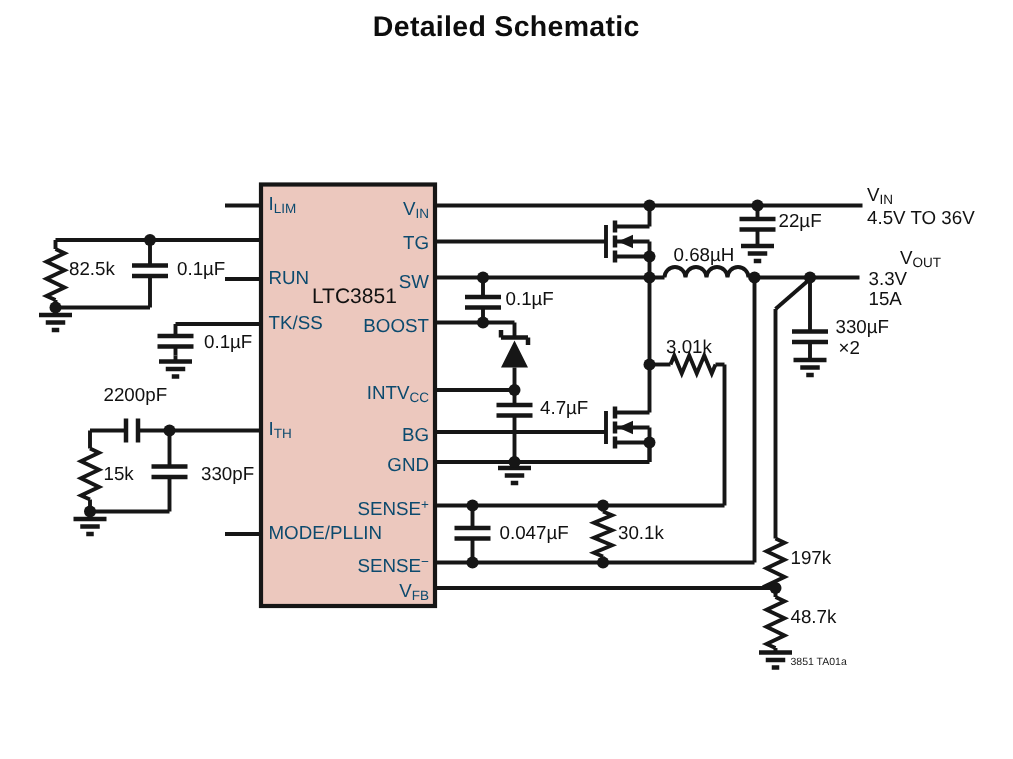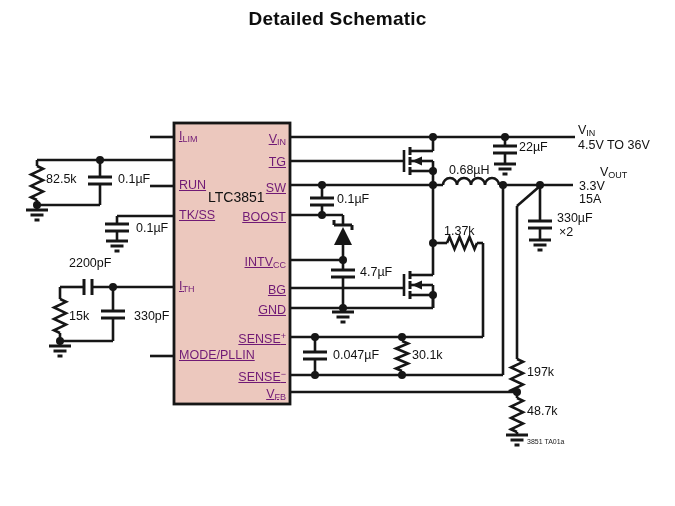--- a/index.html
+++ b/index.html
@@ -1,20 +1,20 @@
 <!DOCTYPE html>
 <html><head>
 <meta charset="utf-8">
 <style>
   html,body{margin:0;padding:0;background:#ffffff;}
   #stage{position:relative;width:675px;height:506px;background:#ffffff;overflow:hidden;
          font-family:"Liberation Sans","DejaVu Sans",sans-serif;color:#111;}
   #schem-svg{position:absolute;left:0;top:0;}
   .lbl{position:absolute;font-size:12.5px;line-height:14px;white-space:nowrap;color:#111;}
-  .pin{position:absolute;font-size:12.5px;line-height:15px;white-space:nowrap;color:#701a75;text-decoration:underline;}
+  .pin{position:absolute;font-size:12.5px;line-height:15px;white-space:nowrap;color:#0c4a6e;}
   .pin.left{left:179px;}
   .pin.right{right:389px;text-align:right;}
   .sub{font-size:9px;vertical-align:-2px;letter-spacing:0;}
   .sup{font-size:9px;vertical-align:4px;}
   .title{position:absolute;left:0;right:0;top:8px;text-align:center;
          font-size:19px;font-weight:bold;color:#0d0d0d;letter-spacing:0.2px;}
   .partnum{position:absolute;left:208px;top:189px;font-size:14px;color:#111;}
   .footnote{position:absolute;left:527px;top:438px;font-size:7px;color:#222;}
   .railmain{font-size:12.5px;}
 </style>
@@ -311,21 +311,21 @@
   <span class="lbl" style="left:46px;top:172px">82.5k</span>
   <span class="lbl" style="left:118px;top:172px">0.1µF</span>
   <span class="lbl" style="left:136px;top:221px">0.1µF</span>
   <span class="lbl" style="left:69px;top:256px">2200pF</span>
   <span class="lbl" style="left:69px;top:309px">15k</span>
   <span class="lbl" style="left:134px;top:309px">330pF</span>
   <span class="lbl" style="left:519px;top:140px">22µF</span>
   <span class="lbl" style="left:449px;top:163px">0.68µH</span>
   <span class="lbl" style="left:337px;top:192px">0.1µF</span>
   <span class="lbl" style="left:360px;top:265px">4.7µF</span>
-  <span class="lbl" style="left:444px;top:224px">1.37k</span>
+  <span class="lbl" style="left:444px;top:224px">3.01k</span>
   <span class="lbl" style="left:333px;top:348px">0.047µF</span>
   <span class="lbl" style="left:412px;top:348px">30.1k</span>
   <span class="lbl" style="left:557px;top:211px">330µF</span>
   <span class="lbl" style="left:559px;top:225px">×2</span>
   <span class="lbl" style="left:527px;top:365px">197k</span>
   <span class="lbl" style="left:527px;top:404px">48.7k</span>
 
   <div class="footnote">3851 TA01a</div>
 
 </div>

